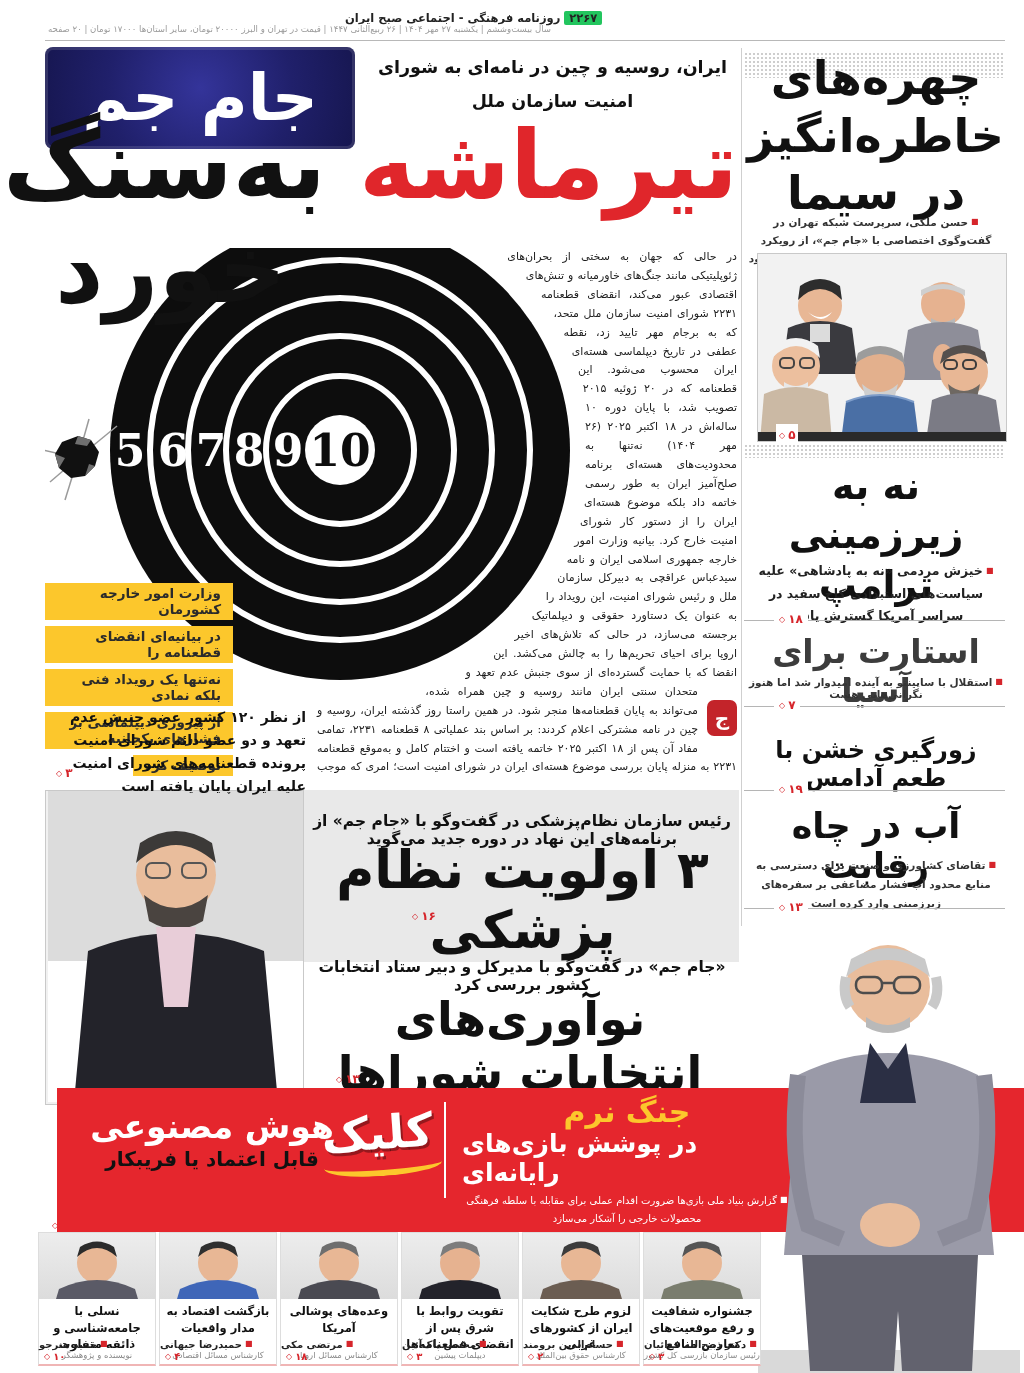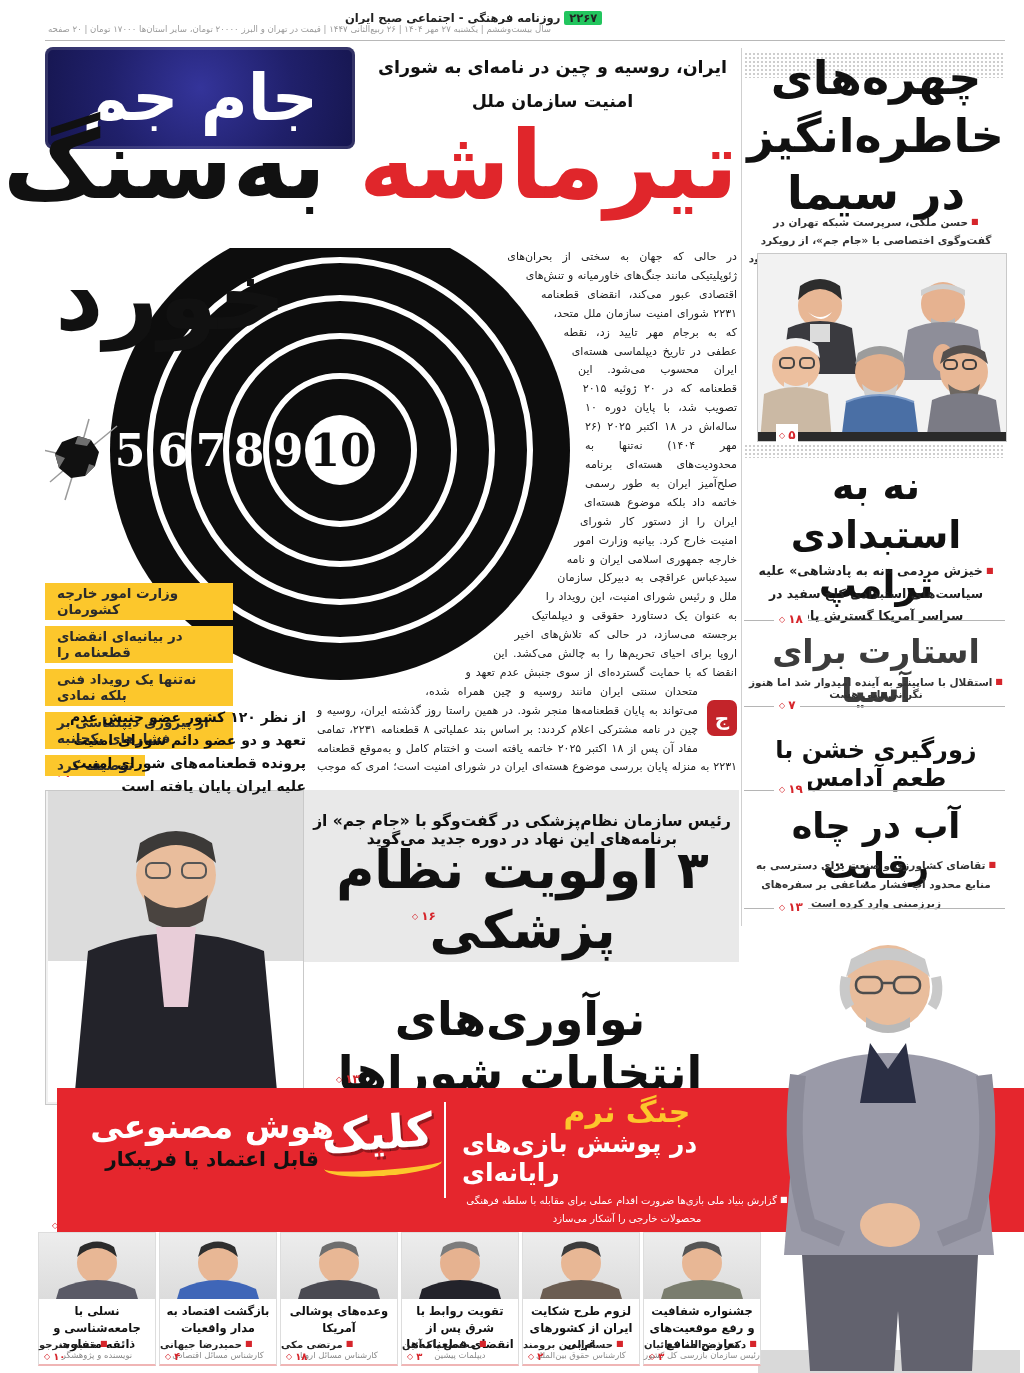--- a/index.html
+++ b/index.html
@@ -88,21 +88,21 @@
     <span>جام جم</span>
   </div>
   <div class="abs lead-kicker" style="left:370px;top:50px;width:365px;">
     <div>ایران، روسیه و چین در نامه‌ای به شورای امنیت سازمان ملل</div>
   </div>
 
   <div class="abs hl1" style="left:50px;top:118px;width:688px;text-align:center;">
     <span class="red">تیرماشه</span>
     <span class="blk">به‌سنگ</span>
   </div>
-  <div class="abs hl2" style="left:55px;top:222px;z-index:6;margin-top:27px;">خورد</div>
+  <div class="abs hl2" style="left:55px;top:222px;z-index:6;">خورد</div>
 
   <div class="abs lead-body" style="left:45px;top:248px;width:692px;height:528px;overflow:hidden;">
     <div class="target-float">
       <svg width="540" height="472" viewBox="0 0 540 472" style="position:relative;top:-34px;overflow:visible;">
         <circle cx="295" cy="236" r="230" fill="#0d0d0d"></circle>
         <circle cx="295" cy="236" r="190" fill="none" stroke="#fff" stroke-width="6"></circle>
         <circle cx="295" cy="236" r="152" fill="none" stroke="#fff" stroke-width="6"></circle>
         <circle cx="295" cy="236" r="114" fill="none" stroke="#fff" stroke-width="6"></circle>
         <circle cx="295" cy="236" r="74" fill="none" stroke="#fff" stroke-width="6"></circle>
         <circle cx="295" cy="236" r="35" fill="#fff"></circle>
@@ -126,21 +126,21 @@
           <path d="M33 222 L46 226 L54 238 L50 252 L40 262 L26 264 L14 254 L10 240 L17 228 Z" fill="#111"></path>
           <path d="M33 222 L46 226 L42 232 L30 230 Z M50 252 L40 262 L44 250 Z M14 254 L10 240 L20 244 Z" fill="#6f6f6f"></path>
         </g>
       </svg>
     </div>
     <div class="summary-float"></div>
     <span class="emblem">ج</span>
     <span>در حالی که جهان به سختی از بحران‌های ژئوپلیتیکی مانند جنگ‌های خاورمیانه و تنش‌های اقتصادی عبور می‌کند، انقضای قطعنامه ۲۲۳۱ شورای امنیت سازمان ملل متحد، که به برجام مهر تایید زد، نقطه عطفی در تاریخ دیپلماسی هسته‌ای ایران محسوب می‌شود. این قطعنامه که در ۲۰ ژوئیه ۲۰۱۵ تصویب شد، با پایان دوره ۱۰ ساله‌اش در ۱۸ اکتبر ۲۰۲۵ (۲۶ مهر ۱۴۰۴) نه‌تنها به محدودیت‌های هسته‌ای برنامه صلح‌آمیز ایران به طور رسمی خاتمه داد بلکه موضوع هسته‌ای ایران را از دستور کار شورای امنیت خارج کرد. بیانیه وزارت امور خارجه جمهوری اسلامی ایران و نامه سیدعباس عراقچی به دبیرکل سازمان ملل و رئیس شورای امنیت، این رویداد را به عنوان یک دستاورد حقوقی و دیپلماتیک برجسته می‌سازد، در حالی که تلاش‌های اخیر اروپا برای احیای تحریم‌ها را به چالش می‌کشد. این انقضا که با حمایت گسترده‌ای از سوی جنبش عدم تعهد و متحدان سنتی ایران مانند روسیه و چین همراه شده، می‌تواند به پایان قطعنامه‌ها منجر شود. در همین راستا روز گذشته ایران، روسیه و چین در نامه مشترکی اعلام کردند: بر اساس بند عملیاتی ۸ قطعنامه ۲۲۳۱، تمامی مفاد آن پس از ۱۸ اکتبر ۲۰۲۵ خاتمه یافته است و اختتام کامل و به‌موقع قطعنامه ۲۲۳۱ به منزله پایان بررسی موضوع هسته‌ای ایران در شورای امنیت است؛ امری که موجب تقویت اقتدار شورا و اعتبار دیپلماسی چندجانبه می‌شود. سه کشور افزودند: مجددا تاکید می‌کنیم که تلاش سه کشور اروپایی برای فعال‌سازی سازوکار موسوم به «اسنپ‌بک»، ذاتا از حیث حقوقی و روند کار، معیوب و فاقد وجاهت حقوقی است. سه کشور اروپایی که از اجرای تعهدات‌شان ذیل برجام و قطعنامه ۲۲۳۱ خودداری کرده و همچنین روند مقرر در سازوکار حل‌وفصل اختلافات را طی نکرده‌اند، فاقد صلاحیت استناد به مفاد آن هستند. ایران، روسیه و چین خاطرنشان کردند: ضروری است طرف‌های ذی‌ربط به یافتن راه‌حلی سیاسی که از طریق تعامل و گفت‌وگوی دیپلماتیک و بر مبنای اصول احترام متقابل، دغدغه‌های تمامی طرف‌ها را دربرگیرد، متعهد بمانند و از اعمال تحریم‌های یکجانبه، تهدید به توسل به زور یا هر اقدام دیگری که موجب تشدید تنش گردد، خودداری نمایند. همچنین تمامی کشورها باید در جهت ایجاد فضای مساعد و شرایط مناسب برای تداوم تلاش‌های دیپلماتیک مشارکت کنند. قطعنامه ۲۲۳۱ ضمیمه‌ای بر برجام بود که با هدف اطمینان غرب از ماهیت صلح‌آمیز برنامه هسته‌ای ایران در ازای رفع تحریم‌های ظالمانه و غیرقانونی تصویب شد. این سند که با اجماع شورای امنیت به تصویب رسید، محدودیت‌هایی مانند سقف غنی‌سازی اورانیوم، نظارت آژانس بین‌المللی انرژی اتمی (IAEA) و ممنوعیت برخی فعالیت‌های موشکی را برای ۱۰ سال تحمیل کرد. بند ۸ عملیاتی آن صراحتا مقرر می‌دارد که در روز خاتمه یعنی روز گذشته تمامی مفاد قطعنامه و قطعنامه‌های پیشین مرتبط مانند ۱۶۹۶، ۱۷۳۷، ۱۷۴۷، ۱۸۰۳، ۱۸۳۵ و ۱۹۲۹ به طور خودکار منقضی می‌شوند.</span>
   </div>
 
-  <div class="abs" style="left:45px;top:583px;width:188px;text-align:left;z-index:7;">
+  <div class="abs" style="left:45px;top:583px;width:188px;text-align:right;z-index:7;">
     <div><span class="yellow-line">وزارت امور خارجه کشورمان</span></div>
     <div><span class="yellow-line">در بیانیه‌ای انقضای قطعنامه را</span></div>
     <div><span class="yellow-line">نه‌تنها یک رویداد فنی بلکه نمادی</span></div>
     <div><span class="yellow-line">از پیروزی دیپلماسی بر فشارهای یکجانبه</span></div>
     <div><span class="yellow-line">توصیف کرد</span></div>
   </div>
 
   <div class="abs lead-summary" style="left:48px;top:706px;width:258px;z-index:7;">از نظر ۱۲۰ کشور عضو جنبش عدم تعهد و دو عضو دائم شورای امنیت پرونده قطعنامه‌های شورای امنیت علیه ایران پایان یافته است</div>
   <div class="abs" style="left:56px;top:762px;">
     <span class="pg"><span>۳</span><span class="dia">◇</span></span>
@@ -199,21 +199,21 @@
         </g>
       <rect x="0" y="178" width="248" height="9" fill="#2a2a2a"></rect>
     </svg>
   </div>
   <div class="abs" style="left:776px;top:424px;z-index:3;background:#fff;padding:0 3px;">
     <span class="pg"><span>۵</span><span class="dia">◇</span></span>
   </div>
   <div class="abs dots" style="left:744px;top:444px;width:261px;height:14px;"></div>
 
   <div class="abs rc-head-lg" style="left:748px;top:462px;width:256px;">
-    <div>نه به استبدادی</div>
+    <div>نه به زیرزمینی</div>
     <div>ترامپ</div>
   </div>
   <div class="abs rc-sub" style="left:748px;top:560px;width:256px;">
     <span class="bullet">■</span><span>خیزش مردمی «نه به پادشاهی» علیه سیاست‌های استبدادی کاخ سفید در سراسر آمریکا گسترش یافت</span>
   </div>
   <div class="abs rdiv" style="left:744px;top:620px;width:261px;">
     <span class="pg"><span>۱۸</span><span class="dia">◇</span></span>
   </div>
 
   <div class="abs rc-head-md" style="left:748px;top:632px;width:256px;">استارت برای آسیا</div>
@@ -250,20 +250,21 @@
       <path d="M40 160 q88 -36 176 0 l14 151 H26 Z" fill="#23232a"></path>
       <path d="M108 136 h40 l-8 80 h-24 Z" fill="#e8cdd8"></path>
     </svg>
   </div>
   <div class="abs mid-kicker" style="left:310px;top:812px;width:424px;">رئیس سازمان نظام‌پزشکی در گفت‌وگو با «جام جم» از برنامه‌های این نهاد در دوره جدید می‌گوید</div>
   <div class="abs mid-head" style="left:320px;top:840px;width:405px;font-size:52px;">۳ اولویت نظام پزشکی</div>
   <div class="abs" style="left:412px;top:905px;">
     <span class="pg"><span>۱۶</span><span class="dia">◇</span></span>
   </div>
 
+  <div class="abs mid-kicker" style="left:310px;top:958px;width:424px;">«جام جم» در گفت‌وگو با مدیرکل و دبیر ستاد انتخابات کشور بررسی کرد</div>
   <div class="abs mid-head" style="left:300px;top:992px;width:440px;font-size:46px;">نوآوری‌های انتخابات شوراها</div>
   <div class="abs" style="left:336px;top:1068px;">
     <span class="pg"><span>۱۳</span><span class="dia">◇</span></span>
   </div>
 
   <div class="abs banner" style="left:57px;top:1088px;width:960px;height:144px;z-index:1;padding-left:40px;">
     <div class="abs" style="left:30px;top:18px;width:250px;text-align:center;">
       <div class="ai1">هوش مصنوعی</div>
       <div class="ai2">قابل اعتماد یا فریبکار</div>
     </div>

